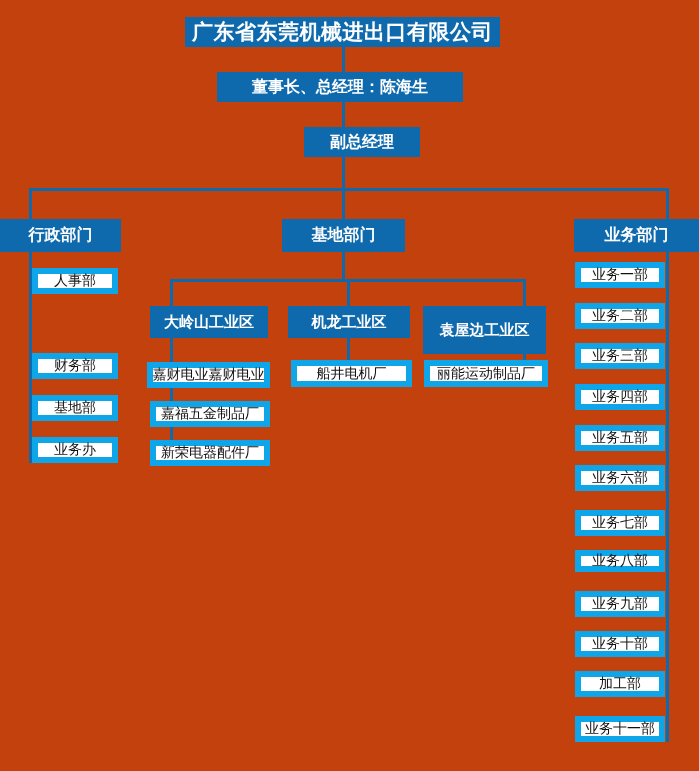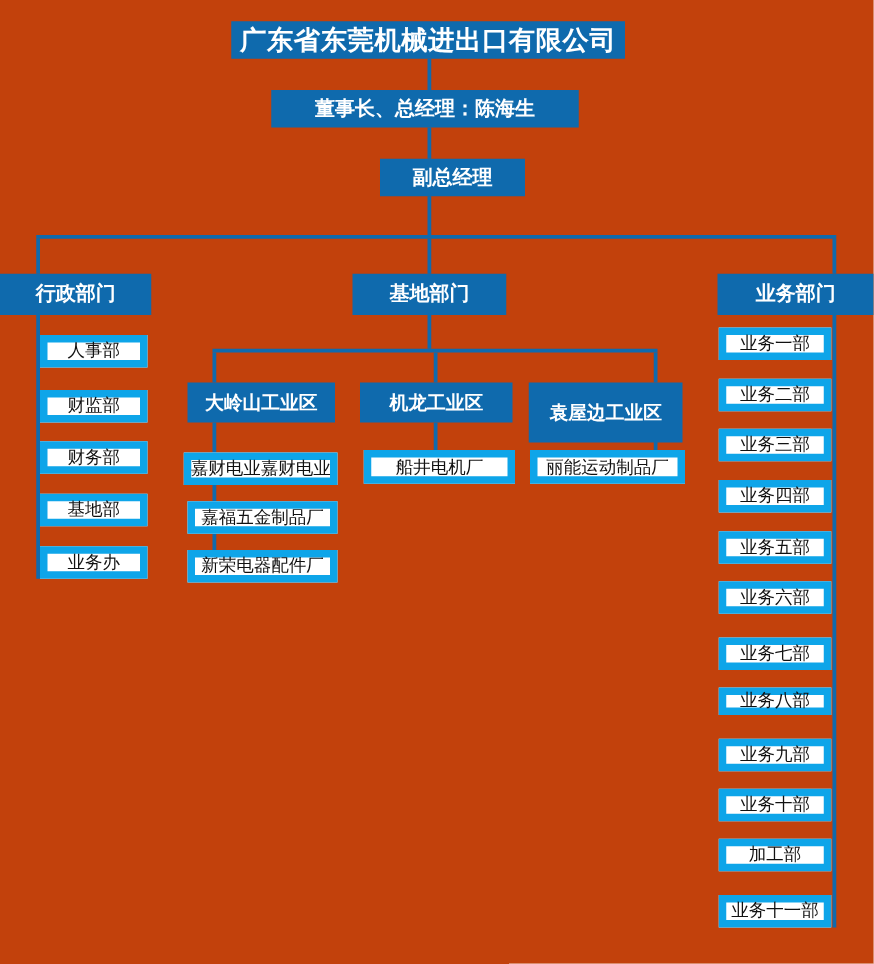--- a/index.html
+++ b/index.html
@@ -70,21 +70,20 @@
 
   <div class="node blue t-l2" style="left:273px;top:127px;width:116px;height:30px;margin-left:31px;">副总经理</div>
 
   <div class="node blue t-hdr" style="left:0px;top:219px;width:121px;height:33px;">行政部门</div>
 
   <div class="node blue t-hdr" style="left:282px;top:219px;width:123px;height:33px;">基地部门</div>
 
   <div class="node blue t-hdr" style="left:574px;top:219px;width:125px;height:33px;">业务部门</div>
 
   <div class="node white" style="left:32px;top:268px;width:86px;height:26px;">人事部</div>
-  <div class="node white" style="left:32px;top:312px;width:86px;height:26px;">财监部</div>
   <div class="node white" style="left:32px;top:353px;width:86px;height:26px;">财务部</div>
   <div class="node white" style="left:32px;top:395px;width:86px;height:26px;">基地部</div>
   <div class="node white" style="left:32px;top:437px;width:86px;height:26px;">业务办</div>
 
   <div class="node blue t-zone" style="left:288px;top:306px;width:122px;height:32px;">机龙工业区</div>
   <div class="node blue t-zone" style="left:150px;top:306px;width:118px;height:32px;">大岭山工业区</div>
   <div class="node blue t-zone" style="left:423px;top:306px;width:123px;height:48px;">袁屋边工业区</div>
 
   <div class="node white" style="left:150px;top:401px;width:120px;height:26px;">嘉福五金制品厂</div>
   <div class="node white" style="left:147px;top:362px;width:123px;height:26px;">嘉财电业嘉财电业</div>

